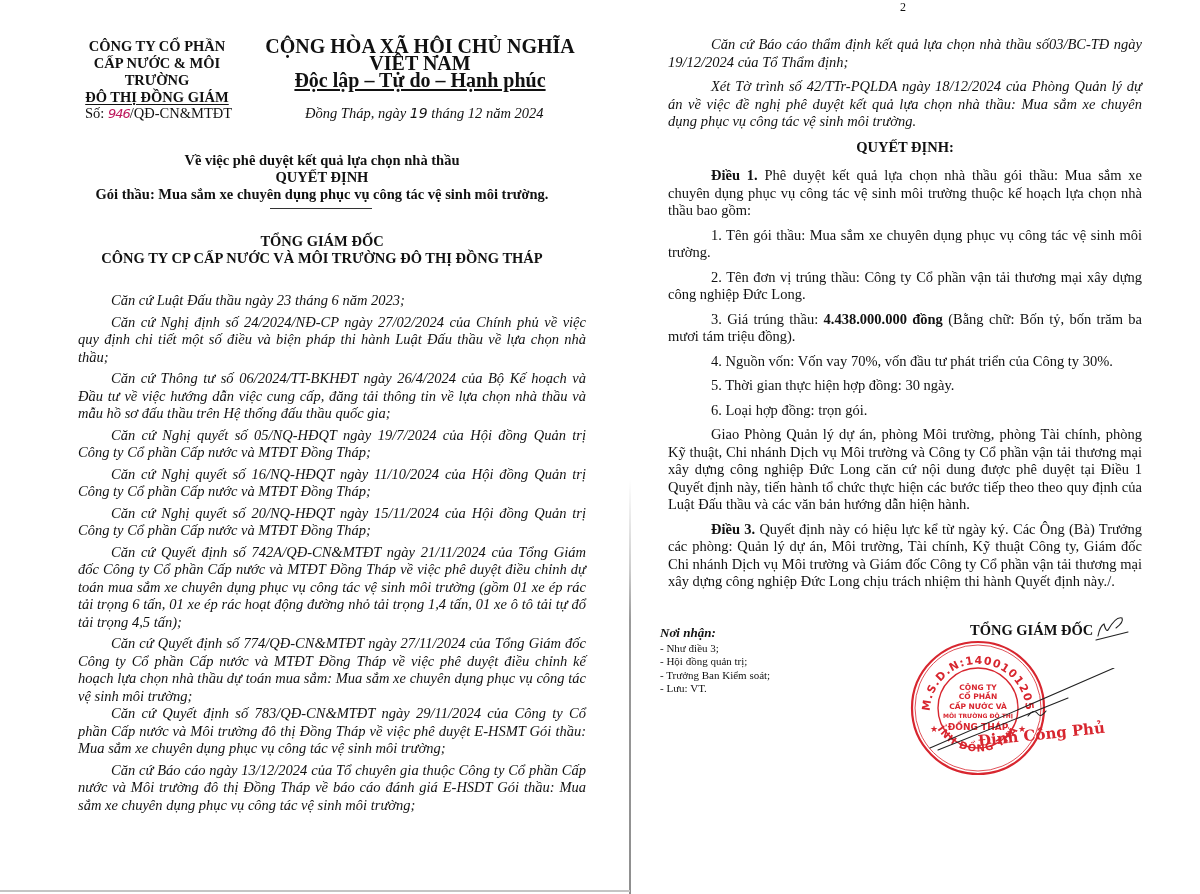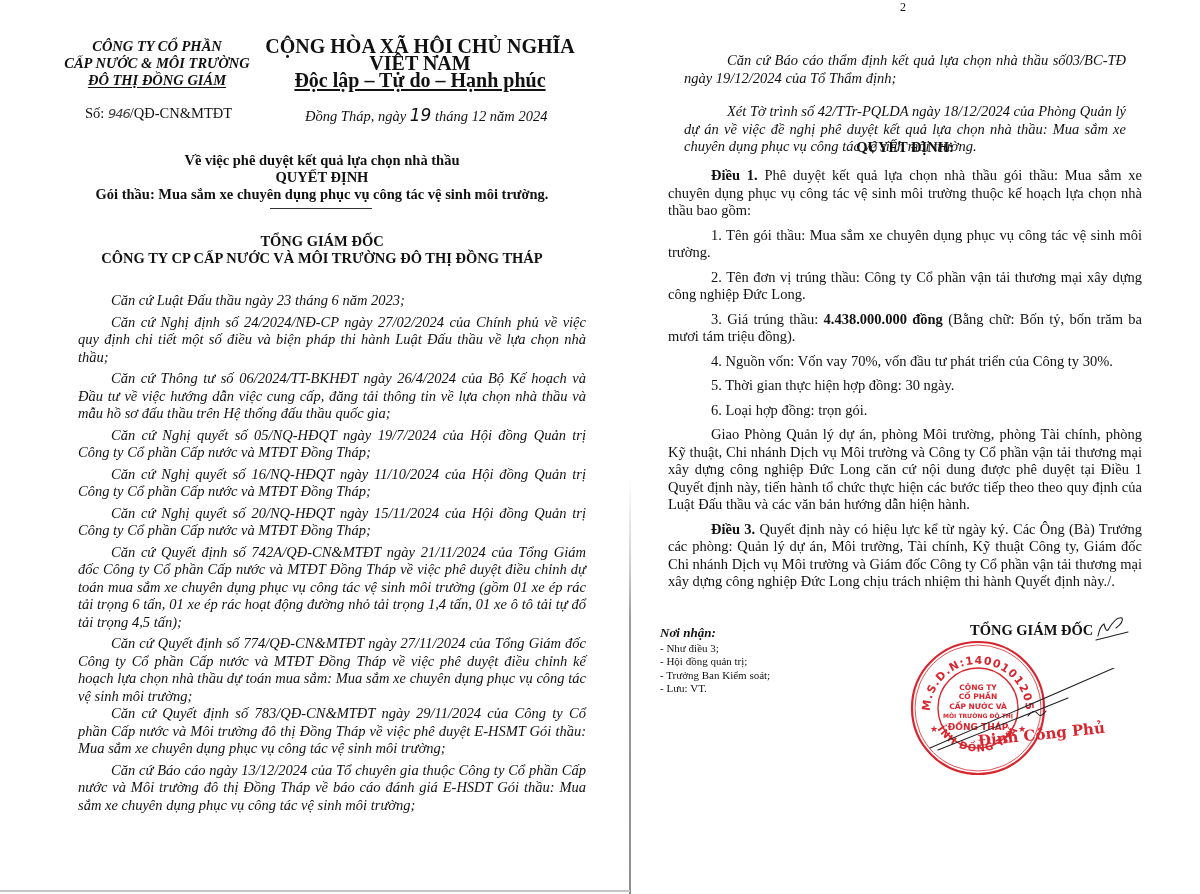--- a/index.html
+++ b/index.html
@@ -15,38 +15,38 @@
     background: linear-gradient(to bottom, rgba(170,170,170,0) 0, rgba(170,170,170,.6) 90px, #9a9a9a 140px, #8f8f8f 100%);
   }
   .sep-h { position: absolute; left: 0; top: 890px; width: 630px; height: 2px; background: #c4c4c4; }
 
   .abs { position: absolute; }
   .b { font-weight: bold; }
   .c { text-align: center; }
   .u { text-decoration: underline; text-underline-offset: 2px; }
 
   
-  .hdr-left { left: 62px; top: 38px; width: 190px; font-size: 14.5px; line-height: 17px; font-style: italic; }
+  .hdr-left { left: 62px; top: 38px; width: 190px; font-size: 14.5px; line-height: 17px; }
   .hdr-right { left: 260px; top: 38px; width: 320px; font-size: 20px; line-height: 17px; }
   .doc-no { left: 85px; top: 105px; font-size: 14.5px; }
-  .doc-no .hand { font-family: "DejaVu Sans", sans-serif; font-size: 13px; font-style: italic; color: #404040; letter-spacing: -1px; }
+  .doc-no .hand { font-family: "DejaVu Sans", sans-serif; font-size: 13px; font-style: italic; color: #be185d; letter-spacing: -1px; }
   .doc-date { left: 305px; top: 105px; font-size: 14.5px; font-style: italic; }
-  .doc-date .hand { font-family: "DejaVu Sans", sans-serif; font-size: 17px; font-style: italic; }
+  .doc-date .hand { font-family: "DejaVu Sans", sans-serif; font-size: 14px; font-style: italic; }
 
   .title-block { left: 62px; top: 152px; width: 520px; font-size: 14.5px; line-height: 17px; }
   .title-rule { left: 270px; top: 208px; width: 102px; height: 1px; background: #333; }
   .auth-block { left: 62px; top: 233px; width: 520px; font-size: 14.5px; line-height: 17px; }
 
   .basis { left: 78px; width: 508px; font-size: 14.5px; line-height: 17.5px; font-style: italic; }
   .basis p { margin: 0; text-indent: 33px; text-align: justify; text-align-last: left; }
 
   
   .page-num { left: 900px; top: 0px; font-size: 12px; }
   .rp { left: 668px; width: 474px; font-size: 14.5px; line-height: 17.5px; }
-  .rp p { margin: 16px; text-indent: 43px; text-align: justify; text-align-last: left; }
+  .rp p { margin: 0; text-indent: 43px; text-align: justify; text-align-last: left; }
   .rp.it p { font-style: italic; }
   .decide-title { left: 668px; top: 139px; width: 474px; font-size: 14.5px; }
   .items p { text-indent: 43px; margin: 0 0 7px 0; }
 
   .recv { left: 660px; top: 626px; font-size: 12.5px; line-height: 14px; }
   .recv .lbl { font-weight: bold; font-style: italic; font-size: 13px; margin-bottom: 2px; }
   .recv div { font-size: 11px; line-height: 13.5px; }
 
   .sig-title { left: 970px; top: 622px; font-size: 14.5px; font-weight: bold; }
   .sig-name { left: 978px; top: 732px; font-size: 15px; font-weight: bold; color: #d8262f; font-family: "DejaVu Serif", serif; transform: rotate(-6deg); transform-origin: left center; }

